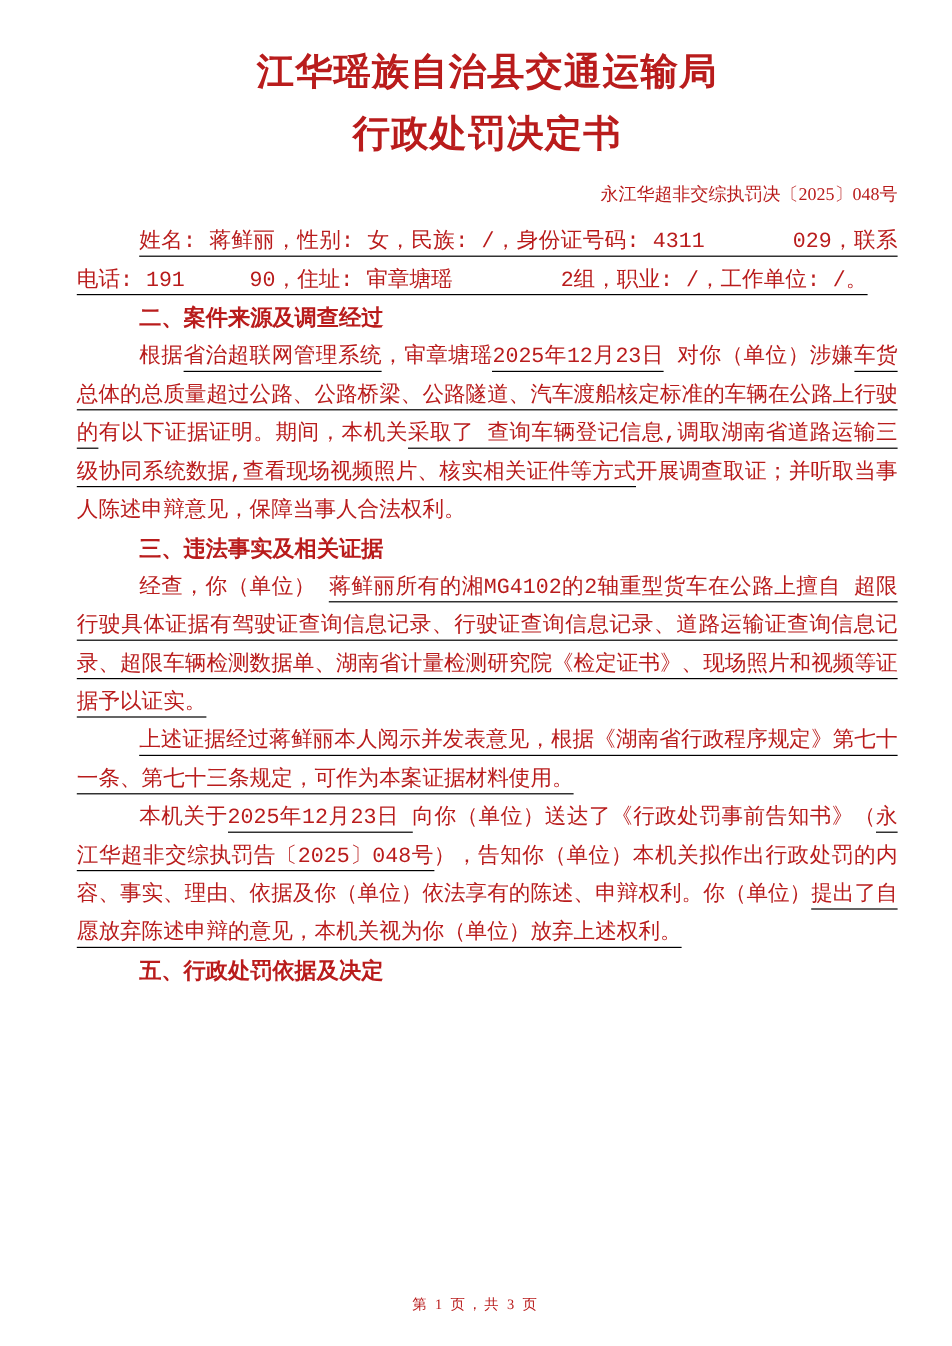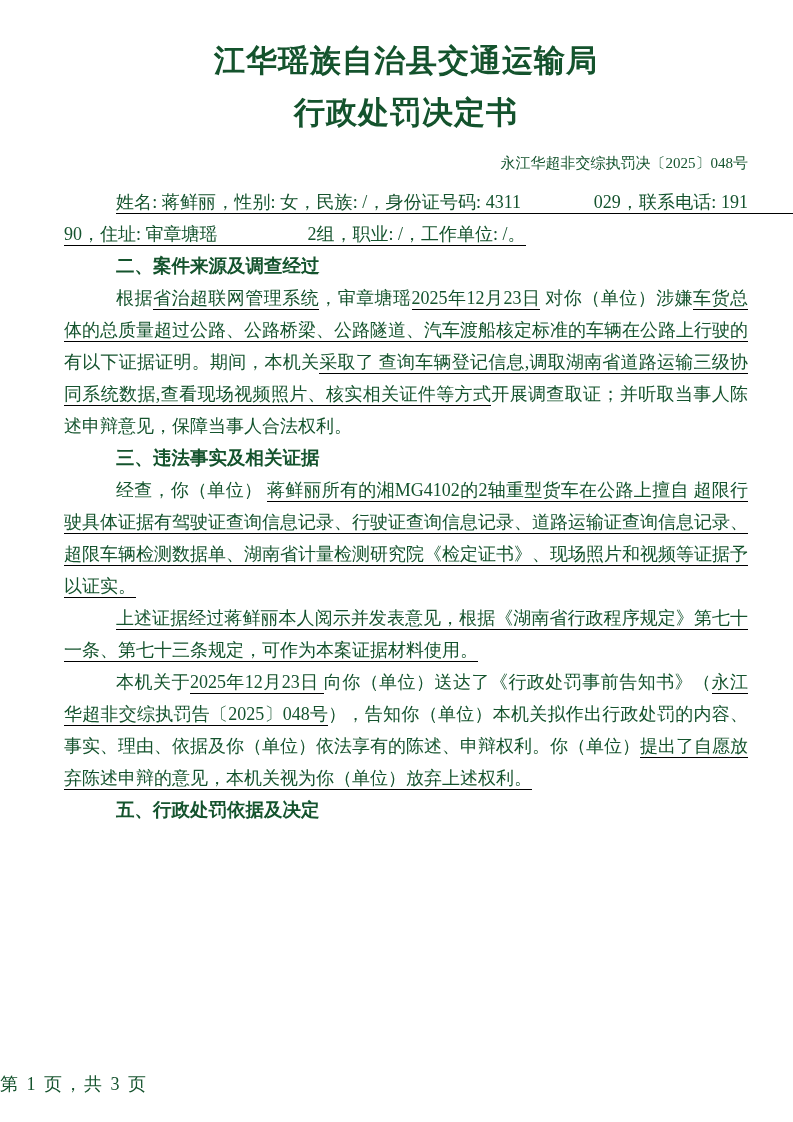--- a/index.html
+++ b/index.html
@@ -2,21 +2,21 @@
 <html lang="zh"><head>
 <meta charset="utf-8">
 <style>
   html, body { margin: 0; padding: 0; background: #ffffff; }
   .page {
     position: relative;
     width: 793px;
     height: 1122px;
     margin: 0 auto;
     background: #ffffff;
-    color: #14532d;
+    color: #b91c1c;
     box-sizing: border-box;
     padding: 40px 45px 0 64px;
     font-family: "Liberation Serif", "DejaVu Serif", serif;
     overflow: hidden;
   }
   .doc-title {
     text-align: center;
     font-weight: bold;
     font-size: 31px;
     line-height: 40px;
@@ -40,33 +40,34 @@
     font-weight: bold;
     font-size: 18.5px;
     line-height: 32px;
     padding-left: 52px;
     font-family: "DejaVu Sans", "Liberation Sans", sans-serif;
     margin: 0;
   }
   .para {
     margin: 0;
     text-indent: 52px;
+    font-family: Liberation Mono, monospace;
   }
   .para span { text-indent: 0; }
   .u {
     border-bottom: 1.5px solid #000000;
     padding-bottom: 1px;
   }
   .footer {
     position: absolute;
     left: 0;
     right: 0;
     bottom: 26px;
-    text-align: left;
-    font-size: 18px;
+    text-align: center;
+    font-size: 12px;
     letter-spacing: 2px;
   }
 </style>
 </head>
 <body>
 
 <div class="page">
 
   <div class="doc-title">江华瑶族自治县交通运输局</div>
   <div class="doc-title second">行政处罚决定书</div>

